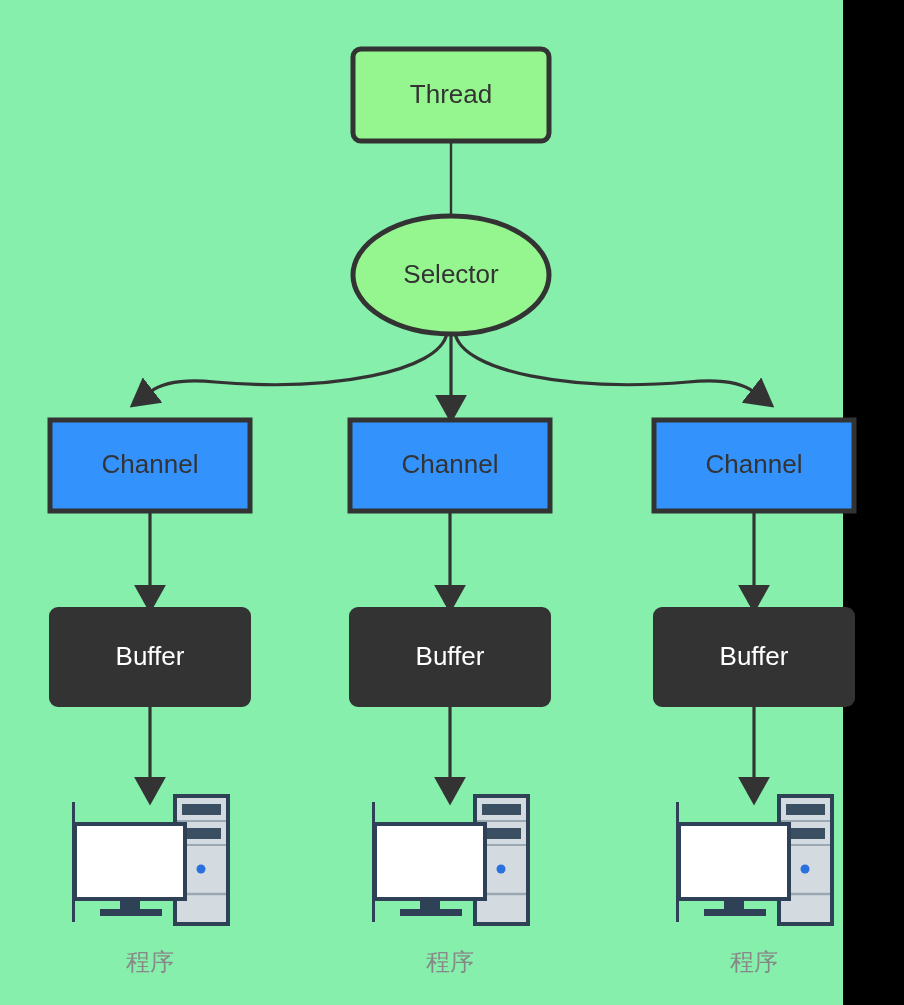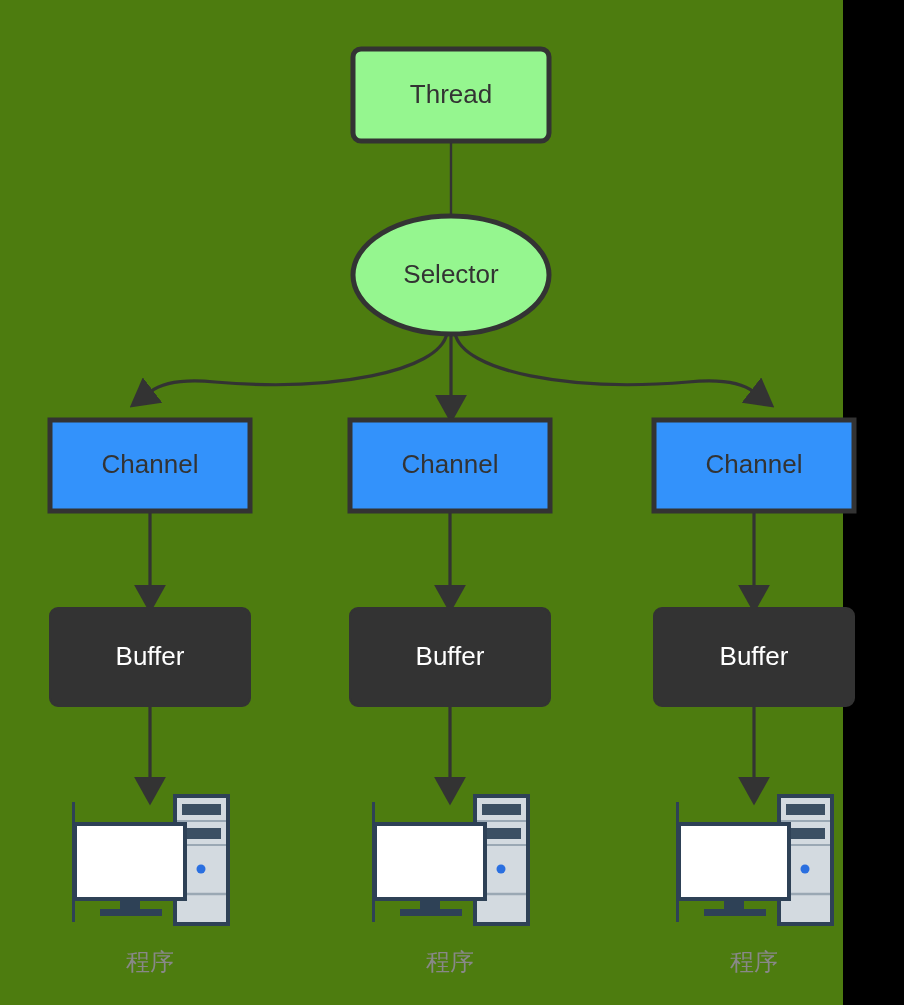--- a/index.html
+++ b/index.html
@@ -7,21 +7,21 @@
     width: 904px;
     height: 1005px;
     background: #000000;
     font-family: "Liberation Sans", "DejaVu Sans", sans-serif;
     overflow: hidden;
   }
   #diagram-root {
     position: relative;
     width: 843px;
     height: 1005px;
-    background: #4d7c0f;
+    background: #86efac;
   }
   svg.layer {
     position: absolute;
     top: 0; left: 0;
     width: 904px;
     height: 1005px;
     pointer-events: none;
   }
   svg.layer .hit { pointer-events: auto; }
 

